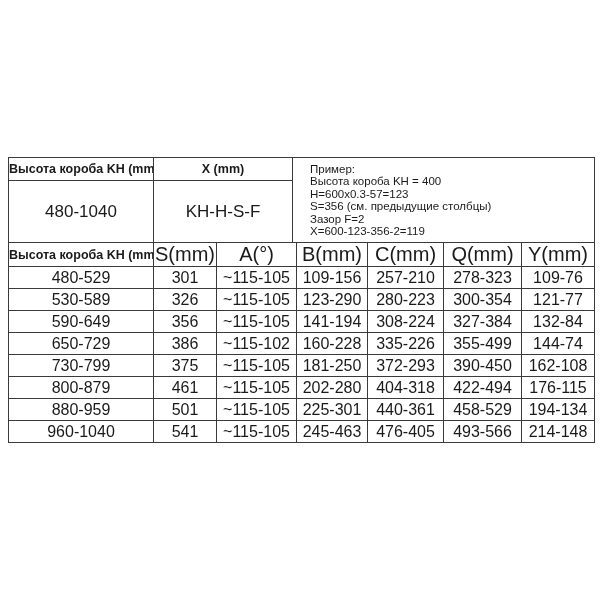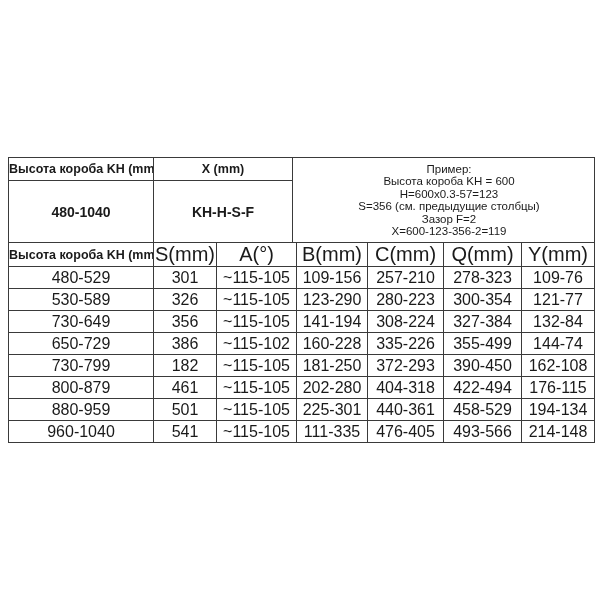--- a/index.html
+++ b/index.html
@@ -32,25 +32,25 @@
     white-space: nowrap;
   }
   
   .t-top .hdr {
     height: 22px;
     font-size: 12.5px;
     font-weight: bold;
   }
   .t-top .vals td {
     height: 61px;
-    font-size: 14px;
-    font-weight: bold;
+    font-size: 17px;
+    font-weight: normal;
   }
   .t-top .example {
-    text-align: center;
+    text-align: left;
     vertical-align: top;
     padding: 5px 6px 0 17px;
     font-size: 11.5px;
     line-height: 12.4px;
     font-weight: normal;
     white-space: nowrap;
   }
   
   .t-main { margin-top: -1px; }
   .t-main th {
@@ -77,21 +77,21 @@
       <col style="width:145px">
         <col style="width:139px">
         <col style="width:302px">
     </colgroup>
     <tbody>
         <tr>
       <th class="hdr">Высота короба KH (mm)</th>
       <th class="hdr">X (mm)</th>
       <td class="example" rowspan="2">
         <div>Пример:</div>
-        <div>Высота короба KH = 600</div>
+        <div>Высота короба KH = 400</div>
         <div>H=600x0.3-57=123</div>
         <div>S=356 (см. предыдущие столбцы)</div>
         <div>Зазор F=2</div>
         <div>X=600-123-356-2=119</div>
       </td>
     </tr>
     <tr class="vals">
       <td>480-1040</td>
       <td>KH-H-S-F</td>
     </tr>
@@ -130,40 +130,40 @@
     <tr>
       <td>530-589</td>
       <td>326</td>
       <td>~115-105</td>
       <td>123-290</td>
       <td>280-223</td>
       <td>300-354</td>
       <td>121-77</td>
     </tr>
     <tr>
-      <td>730-649</td>
+      <td>590-649</td>
       <td>356</td>
       <td>~115-105</td>
       <td>141-194</td>
       <td>308-224</td>
       <td>327-384</td>
       <td>132-84</td>
     </tr>
     <tr>
       <td>650-729</td>
       <td>386</td>
       <td>~115-102</td>
       <td>160-228</td>
       <td>335-226</td>
       <td>355-499</td>
       <td>144-74</td>
     </tr>
     <tr>
       <td>730-799</td>
-      <td>182</td>
+      <td>375</td>
       <td>~115-105</td>
       <td>181-250</td>
       <td>372-293</td>
       <td>390-450</td>
       <td>162-108</td>
     </tr>
     <tr>
       <td>800-879</td>
       <td>461</td>
       <td>~115-105</td>
@@ -178,20 +178,20 @@
       <td>~115-105</td>
       <td>225-301</td>
       <td>440-361</td>
       <td>458-529</td>
       <td>194-134</td>
     </tr>
     <tr>
       <td>960-1040</td>
       <td>541</td>
       <td>~115-105</td>
-      <td>111-335</td>
+      <td>245-463</td>
       <td>476-405</td>
       <td>493-566</td>
       <td>214-148</td>
     </tr>
   </tbody>
     </table>
 </div>
 
 </body></html>

